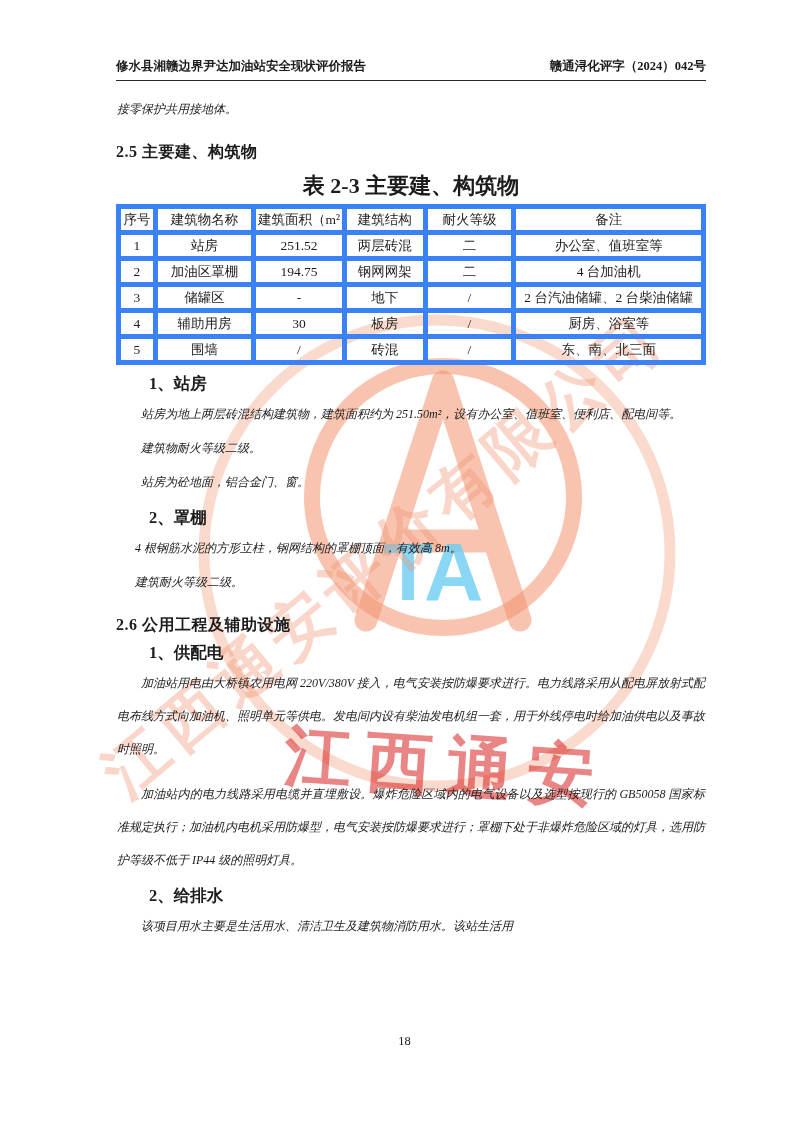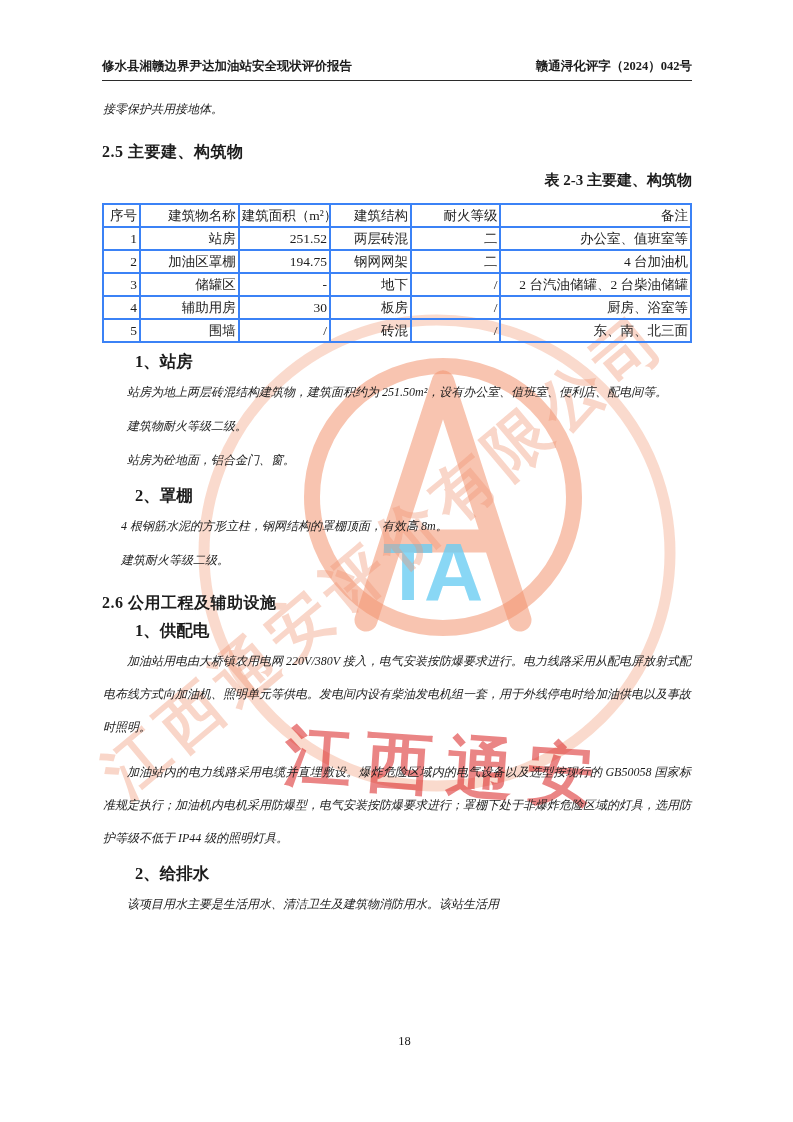--- a/index.html
+++ b/index.html
@@ -2,36 +2,36 @@
 <html><head>
 <meta charset="utf-8">
 <style>
   html,body{margin:0;padding:0;background:#888;}
   .page{
     width:793px;height:1122px;background:#ffffff;position:relative;
     margin:0 auto;overflow:hidden;
     font-family:"Liberation Serif","DejaVu Serif",serif;color:#1c1c1c;
   }
   
-  .content{position:absolute;left:102px;top:58px;width:590px;z-index:1;}
+  .content{position:absolute;left:116px;top:58px;width:590px;z-index:1;}
   .pagehead{
     display:flex;justify-content:space-between;align-items:flex-end;
     font-size:12.5px;font-weight:bold;padding-bottom:5px;
     border-bottom:1.6px solid #2b2b2b;
   }
   p.body{font-size:12px;line-height:33px;text-align:justify;margin:1px;font-style:italic;}
   p.noindent{text-indent:0;}
   p.indent{text-indent:2em;}
   p.mt{margin-top:12px;}
   h1.sec{font-size:16px;font-weight:bold;margin:16px 0 6px;letter-spacing:0.5px;}
   h3.sub{font-size:16.5px;font-weight:bold;margin:8px 0 3px;padding-left:2em;}
-  .tblcaption{font-size:15px;font-weight:bold;text-align:right;margin:8px 0 13px;}
+  .tblcaption{font-size:22px;font-weight:bold;text-align:center;margin:8px 0 3px;}
   table.main{width:100%;border-collapse:collapse;font-size:13.5px;table-layout:fixed;}
   table.main th,table.main td{
-    border:2px solid #3b82f6;height:21px;text-align:right;vertical-align:middle;
+    border:5px solid #3b82f6;height:21px;text-align:center;vertical-align:middle;
     font-weight:normal;padding:0 2px;overflow:hidden;white-space:nowrap;
   }
   .footer{
     position:absolute;left:16px;right:0;top:1034px;text-align:center;
     font-size:12.5px;z-index:1;
   }
   
   .watermark{position:absolute;inset:0;z-index:0;pointer-events:none;}
   .stamp{position:absolute;left:0;top:0;}
   .wm-blue{

